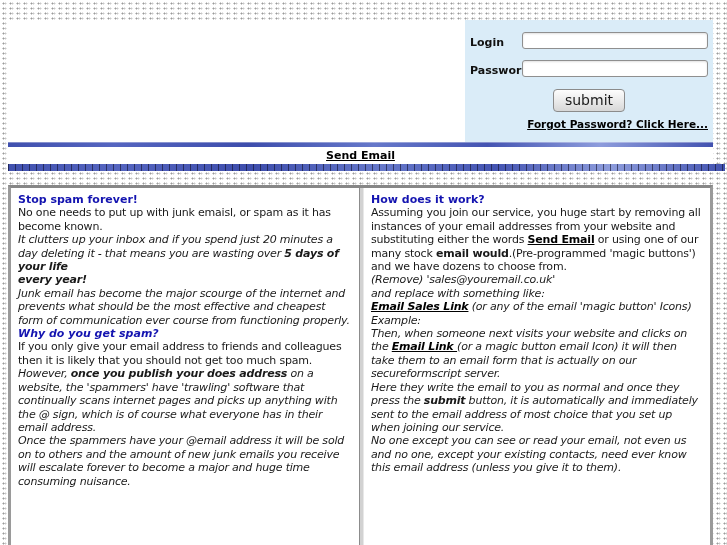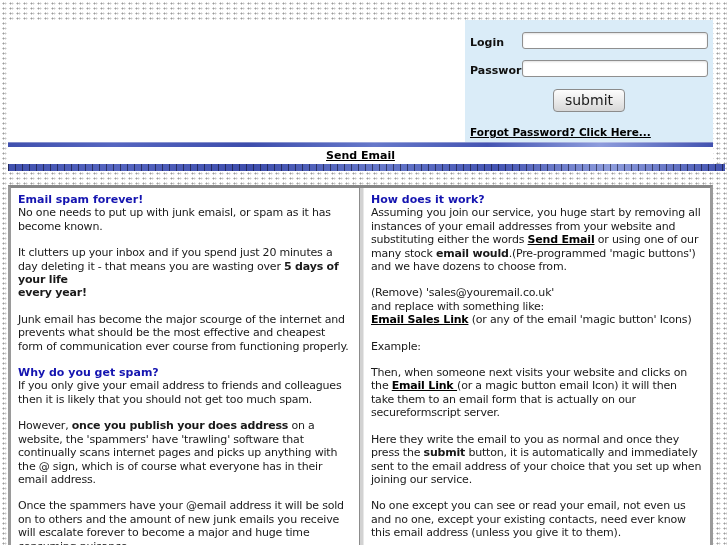--- a/index.html
+++ b/index.html
@@ -37,21 +37,21 @@
     box-shadow:inset 0 1px 2px rgba(0,0,0,0.12);
     font-family:inherit;font-size:11px;padding:1px 4px;background:#fff;
   }
   .submit-wrap{text-align:center;margin-top:12px;}
   .submit-btn{
     font-family:inherit;font-size:14px;color:#1c1c1c;
     padding:2px 11px 3px 11px;
     background:linear-gradient(#fdfdfd,#e9e9e9 55%,#d7d7d7);
     border:1px solid #8b8b8b;border-radius:4px;cursor:pointer;
   }
-  .forgot-wrap{text-align:left;margin-top:14px;}
+  .forgot-wrap{text-align:right;margin-top:6px;}
   .forgot-link{font-weight:bold;font-size:10.5px;color:#000;text-decoration:underline;cursor:pointer;}
 
   
   .bar{
     height:6px;
     background:linear-gradient(90deg,#4050ae 0%,#5565c0 15%,#3d4dac 34%,#6678ca 52%,#4454b2 68%,#8d9cdc 84%,#4252b0 100%);
     box-shadow:inset 0 1px 0 rgba(255,255,255,0.35);
   }
   .bar-top{height:5px;}
   .send-row{background:#fff;height:17px;text-align:center;padding-top:2px;}
@@ -68,21 +68,21 @@
   .content-table{
     display:flex;background:#fff;height:400px;
     border:3px solid var(--table-border);border-top-color:#878787;
   }
   .col{padding:5px 7px;letter-spacing:-0.2px;line-height:13.4px;overflow:hidden;}
   .col-left{width:348px;}
   .col-divider{width:5px;background:#d2d2d2;border-left:1px solid #8c8c8c;border-right:1px solid #e8e8e8;}
   .col-right{flex:1;}
   .col h3{margin:0;font-size:11px;font-weight:bold;color:var(--heading-blue);letter-spacing:0;}
   .col p{margin:0;}
-  .col .gap{margin-top:13px;}
+  .col .gap{font-style:italic;}
   .b{font-weight:bold;}
   .u{text-decoration:underline;}
   .col a{color:#000;cursor:pointer;}
 </style>
 </head>
 <body>
 
 <div class="frame">
 
   <div class="header">
@@ -110,34 +110,34 @@
   <div class="send-row">
     <a class="send-email-link">Send Email</a>
   </div>
 
   <div class="bar-bottom"></div>
 
   <div class="pattern-gap"></div>
 
   <div class="content-table">
     <div class="col col-left">
-        <h3><span>Email spam forever!</span></h3>
+        <h3><span>Stop spam forever!</span></h3>
         <p><span>No one needs to put up with junk emaisl, or spam as it has become known.</span></p>
         <p class="gap"><span>It clutters up your inbox and if you spend just 20 minutes a day deleting it - that means you are wasting over </span><span class="b">5 days of your life</span><br><span class="b">every year!</span></p>
         <p class="gap"><span>Junk email has become the major scourge of the internet and prevents what should be the most effective and cheapest form of communication ever course from functioning properly.</span></p>
         <h3 class="gap"><span>Why do you get spam?</span></h3>
         <p><span>If you only give your email address to friends and colleagues then it is likely that you should not get too much spam.</span></p>
         <p class="gap"><span>However, </span><span class="b">once you publish your does address</span><span> on a website, the 'spammers' have 'trawling' software that continually scans internet pages and picks up anything with the @ sign, which is of course what everyone has in their email address.</span></p>
         <p class="gap"><span>Once the spammers have your @email address it will be sold on to others and the amount of new junk emails you receive will escalate forever to become a major and huge time consuming nuisance.</span></p>
       </div>
     <div class="col-divider"></div>
     <div class="col col-right">
         <h3><span>How does it work?</span></h3>
         <p><span>Assuming you join our service, you huge start by removing all instances of your email addresses from your website and substituting either the words </span><a class="b u">Send Email</a><span> or using one of our many stock </span><span class="b">email would</span><span>.(Pre-programmed 'magic buttons') and we have dozens to choose from.</span></p>
         <p class="gap"><span>(Remove) 'sales@youremail.co.uk'</span><br><span>and replace with something like:</span><br><a class="b u">Email Sales Link</a><span> (or any of the email 'magic button' Icons)</span></p>
         <p class="gap"><span>Example:</span></p>
         <p class="gap"><span>Then, when someone next visits your website and clicks on the </span><a class="b u">Email Link </a><span>(or a magic button email Icon) it will then take them to an email form that is actually on our secureformscript server.</span></p>
-        <p class="gap"><span>Here they write the email to you as normal and once they press the </span><span class="b">submit</span><span> button, it is automatically and immediately sent to the email address of your choice that you set up when joining our service.</span></p>
+        <p class="gap"><span>Here they write the email to you as normal and once they press the </span><span class="b">submit</span><span> button, it is automatically and immediately sent to the email address of most choice that you set up when joining our service.</span></p>
         <p class="gap"><span>No one except you can see or read your email, not even us and no one, except your existing contacts, need ever know this email address (unless you give it to them).</span></p>
       </div>
   </div>
 
 </div>
 
 </body></html>

